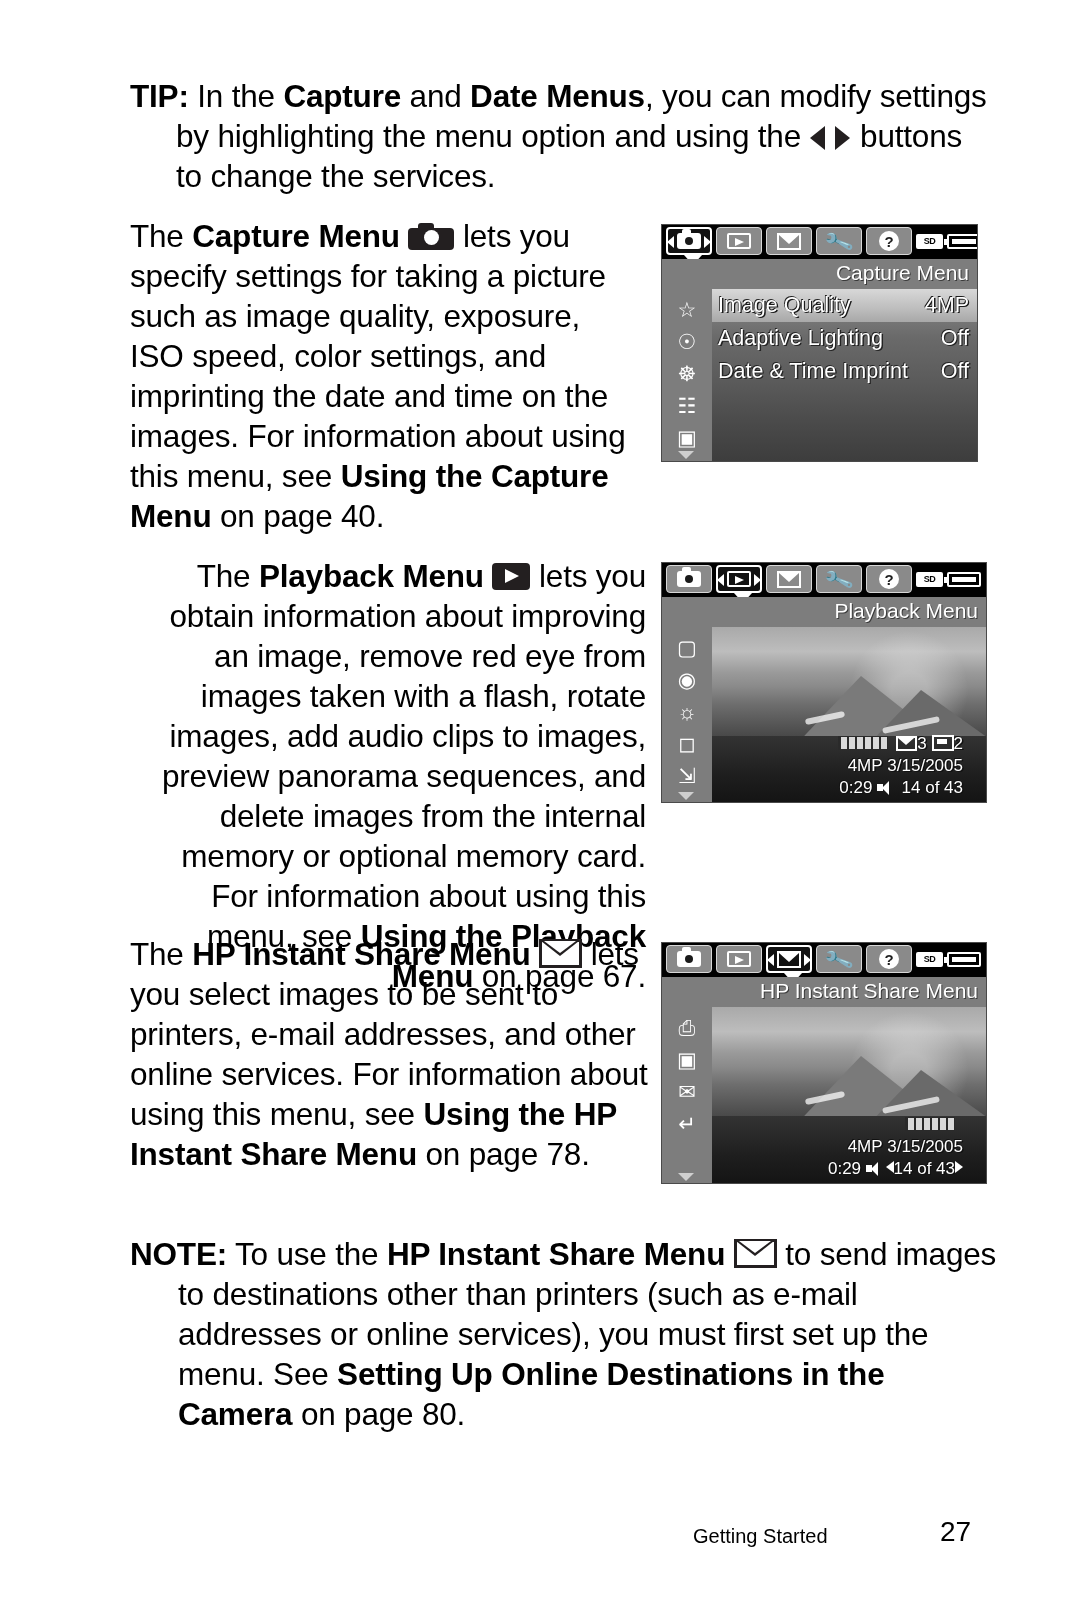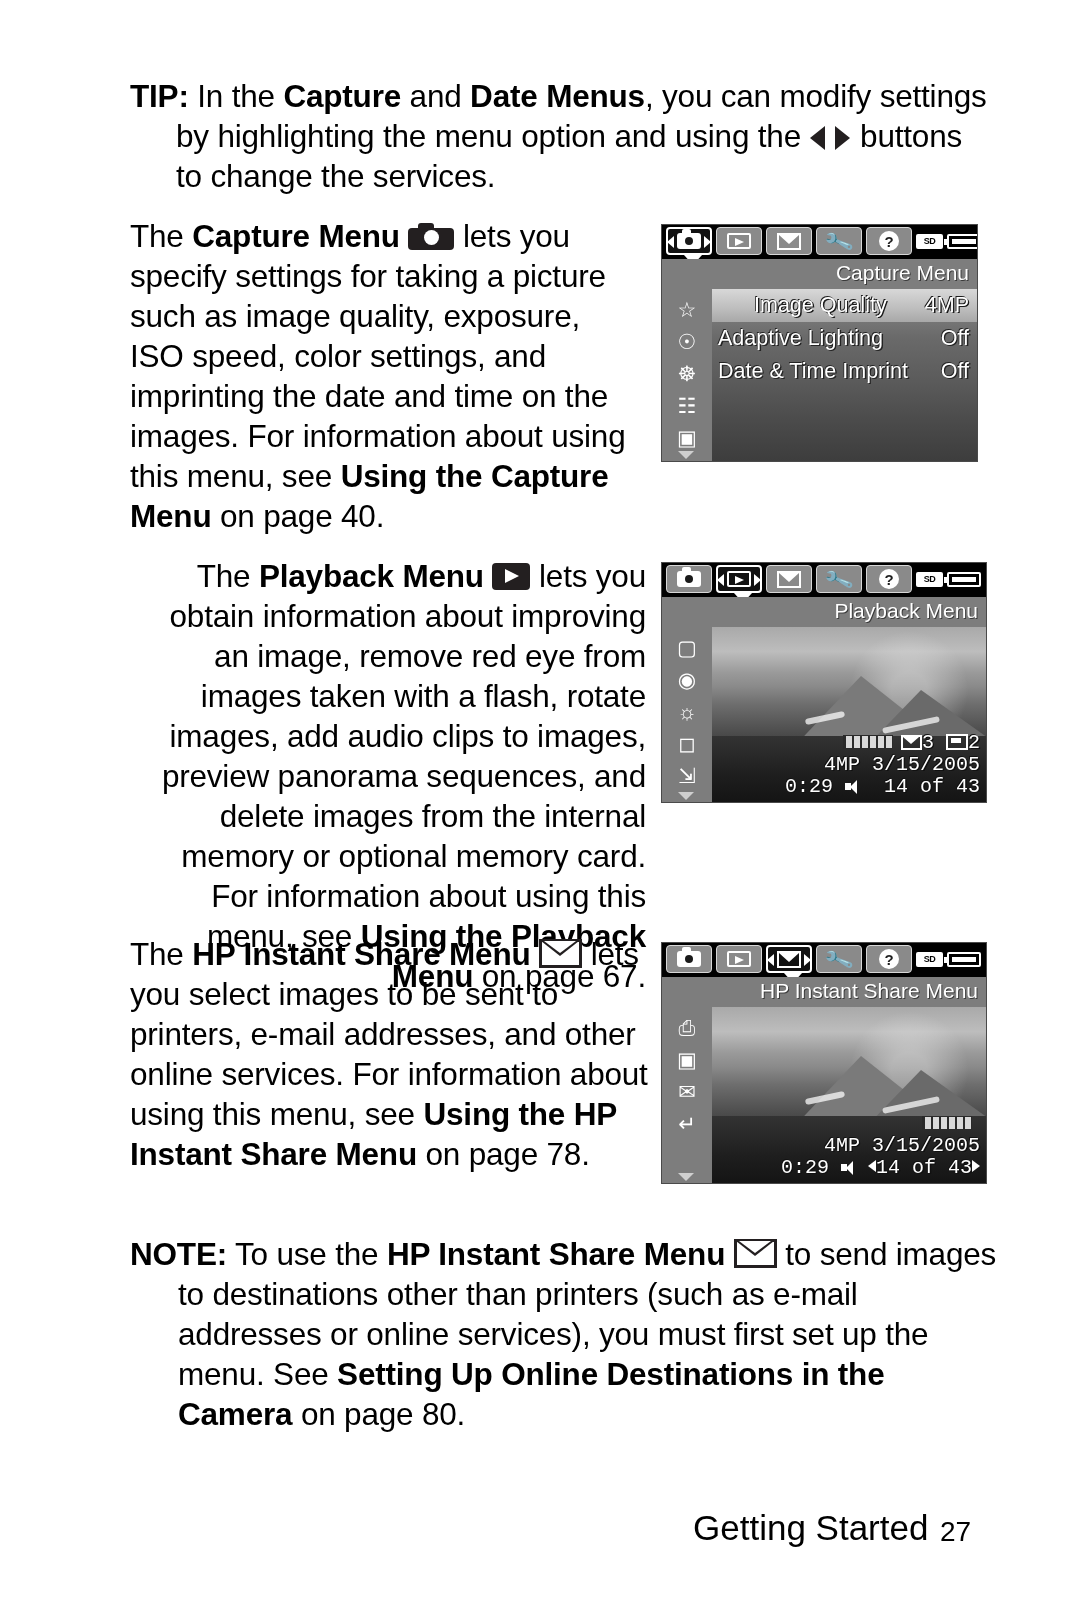--- a/index.html
+++ b/index.html
@@ -32,21 +32,21 @@
   #pb-para{left:130px;top:556px;width:516px;text-align:right;}
 
   
   #hp-para{left:130px;top:934px;width:520px;}
 
   
   #note{left:130px;top:1234px;width:870px;}
   #note .hang{display:block;text-indent:-48px;margin-left:48px;}
 
   
-  .footer{position:absolute;bottom:72px;font-size:35px;}
+  .footer{position:absolute;bottom:72px;font-size:20px;}
   #footer-label{left:693px;}
   #footer-page{left:940px;font-size:28px;}
 
   
   .ic{display:inline-block;vertical-align:-3px;}
   .ic-cam{width:46px;height:27px;position:relative;}
   .ic-cam .body{position:absolute;left:0;bottom:0;width:46px;height:22px;background:#231f20;border-radius:4px;}
   .ic-cam .bump{position:absolute;left:10px;top:0;width:16px;height:8px;background:#231f20;border-radius:3px 3px 0 0;}
   .ic-cam .lens{position:absolute;left:16px;bottom:5px;width:15px;height:15px;background:#fff;border-radius:50%;}
   .ic-play{width:38px;height:27px;background:#231f20;border-radius:4px;position:relative;}
@@ -102,38 +102,38 @@
         display:flex;flex-direction:column;align-items:center;padding-top:6px;gap:4px;}
   .rail .ri{width:30px;height:28px;color:#fff;font-size:21px;display:flex;align-items:center;justify-content:center;line-height:1;}
   .raildown{position:absolute;left:16px;bottom:2px;width:0;height:0;border-left:8px solid transparent;border-right:8px solid transparent;border-top:8px solid #cfcfcf;}
 
   
   .menulist{position:absolute;left:50px;top:64px;right:0;bottom:0;
             background:linear-gradient(180deg,#8d8d8d 0%,#6a6a6a 28%,#5a5a5a 55%,#4a4a4a 78%,#3d3d3d 100%);}
   .mrow{height:33px;display:flex;align-items:center;justify-content:space-between;padding:0 8px 0 6px;
         color:#fff;font-size:21.5px;text-shadow:1.4px 1.4px 0 #242424, -0.7px -0.7px 0 #242424;white-space:nowrap;}
   .mrow.active{background:linear-gradient(180deg,#d8d8d8 0%,#bdbdbd 60%,#a8a8a8 100%);}
-  .mrow.active .mn,.mrow.active .mv{text-shadow:1.4px 1.4px 0 #1c1c1c,-0.8px -0.8px 0 #1c1c1c;margin-left:36px;}
+  .mrow.active .mn,.mrow.active .mv{text-shadow:1.4px 1.4px 0 #1c1c1c,-0.8px -0.8px 0 #1c1c1c;}
 
   
   .photo{position:absolute;left:50px;top:64px;right:0;bottom:0;overflow:hidden;
     background:
       radial-gradient(circle at 72% 36%, rgba(255,255,255,0.35) 0 8%, rgba(255,255,255,0) 26%),
       linear-gradient(180deg,#a9a9a9 0%,#bdbdbd 14%,#9a9a9a 26%,#8a8a8a 34%,#6e6e6e 44%,#555 56%,#3a3a3a 70%,#2a2a2a 84%,#1d1d1d 100%);
   }
   .mtn{position:absolute;left:0;right:0;top:28%;height:46%;}
   .mtn:before{content:"";position:absolute;left:28%;top:0;width:0;height:0;
     border-left:72px solid transparent;border-right:96px solid transparent;border-bottom:76px solid #7a7a7a;}
   .mtn:after{content:"";position:absolute;left:55%;top:14px;width:0;height:0;
     border-left:58px solid transparent;border-right:84px solid transparent;border-bottom:60px solid #6a6a6a;}
   .ridge{position:absolute;left:0;right:0;bottom:0;height:38%;background:linear-gradient(180deg,#333 0%,#1e1e1e 60%,#141414 100%);}
   .snow{position:absolute;width:40px;height:6px;background:rgba(255,255,255,0.72);transform:rotate(-12deg);border-radius:3px;}
 
-  .ovl{position:absolute;right:6px;color:#fff;font-size:20px;letter-spacing:0px;white-space:nowrap;
-       text-shadow:1.4px 1.4px 0 #111,-0.8px -0.8px 0 #111;font-family:Liberation Mono, monospace;}
+  .ovl{position:absolute;right:23px;color:#fff;font-size:17px;letter-spacing:0px;white-space:nowrap;
+       text-shadow:1.4px 1.4px 0 #111,-0.8px -0.8px 0 #111;}
   .filmstrip{display:inline-block;width:50px;height:14px;background:#d9d9d9;margin-right:8px;vertical-align:-1px;
     background-image:linear-gradient(90deg,#2a2a2a 0 2px,transparent 2px 8px,#2a2a2a 8px 10px,transparent 10px 16px,#2a2a2a 16px 18px,transparent 18px 24px,#2a2a2a 24px 26px,transparent 26px 32px,#2a2a2a 32px 34px,transparent 34px 40px,#2a2a2a 40px 42px,transparent 42px 48px,#2a2a2a 48px 50px);
     border:1px solid #2a2a2a;box-sizing:border-box;}
   .env-sm{display:inline-block;width:21px;height:15px;border:2px solid #fff;box-sizing:border-box;position:relative;vertical-align:-2px;}
   .env-sm:after{content:"";position:absolute;left:0;top:0;width:0;height:0;border-left:8.5px solid transparent;border-right:8.5px solid transparent;border-top:7px solid #fff;}
   .prn-sm{display:inline-block;width:22px;height:16px;border:2px solid #fff;box-sizing:border-box;position:relative;vertical-align:-2px;}
   .prn-sm:after{content:"";position:absolute;left:3px;top:2px;width:10px;height:5px;background:#fff;}
   .spk{display:inline-block;width:15px;height:14px;position:relative;vertical-align:-2px;}
   .spk:before{content:"";position:absolute;left:0;top:3px;width:6px;height:7px;background:#fff;}
   .spk:after{content:"";position:absolute;left:5px;top:0;border-top:7px solid transparent;border-bottom:7px solid transparent;border-right:7px solid #fff;}

